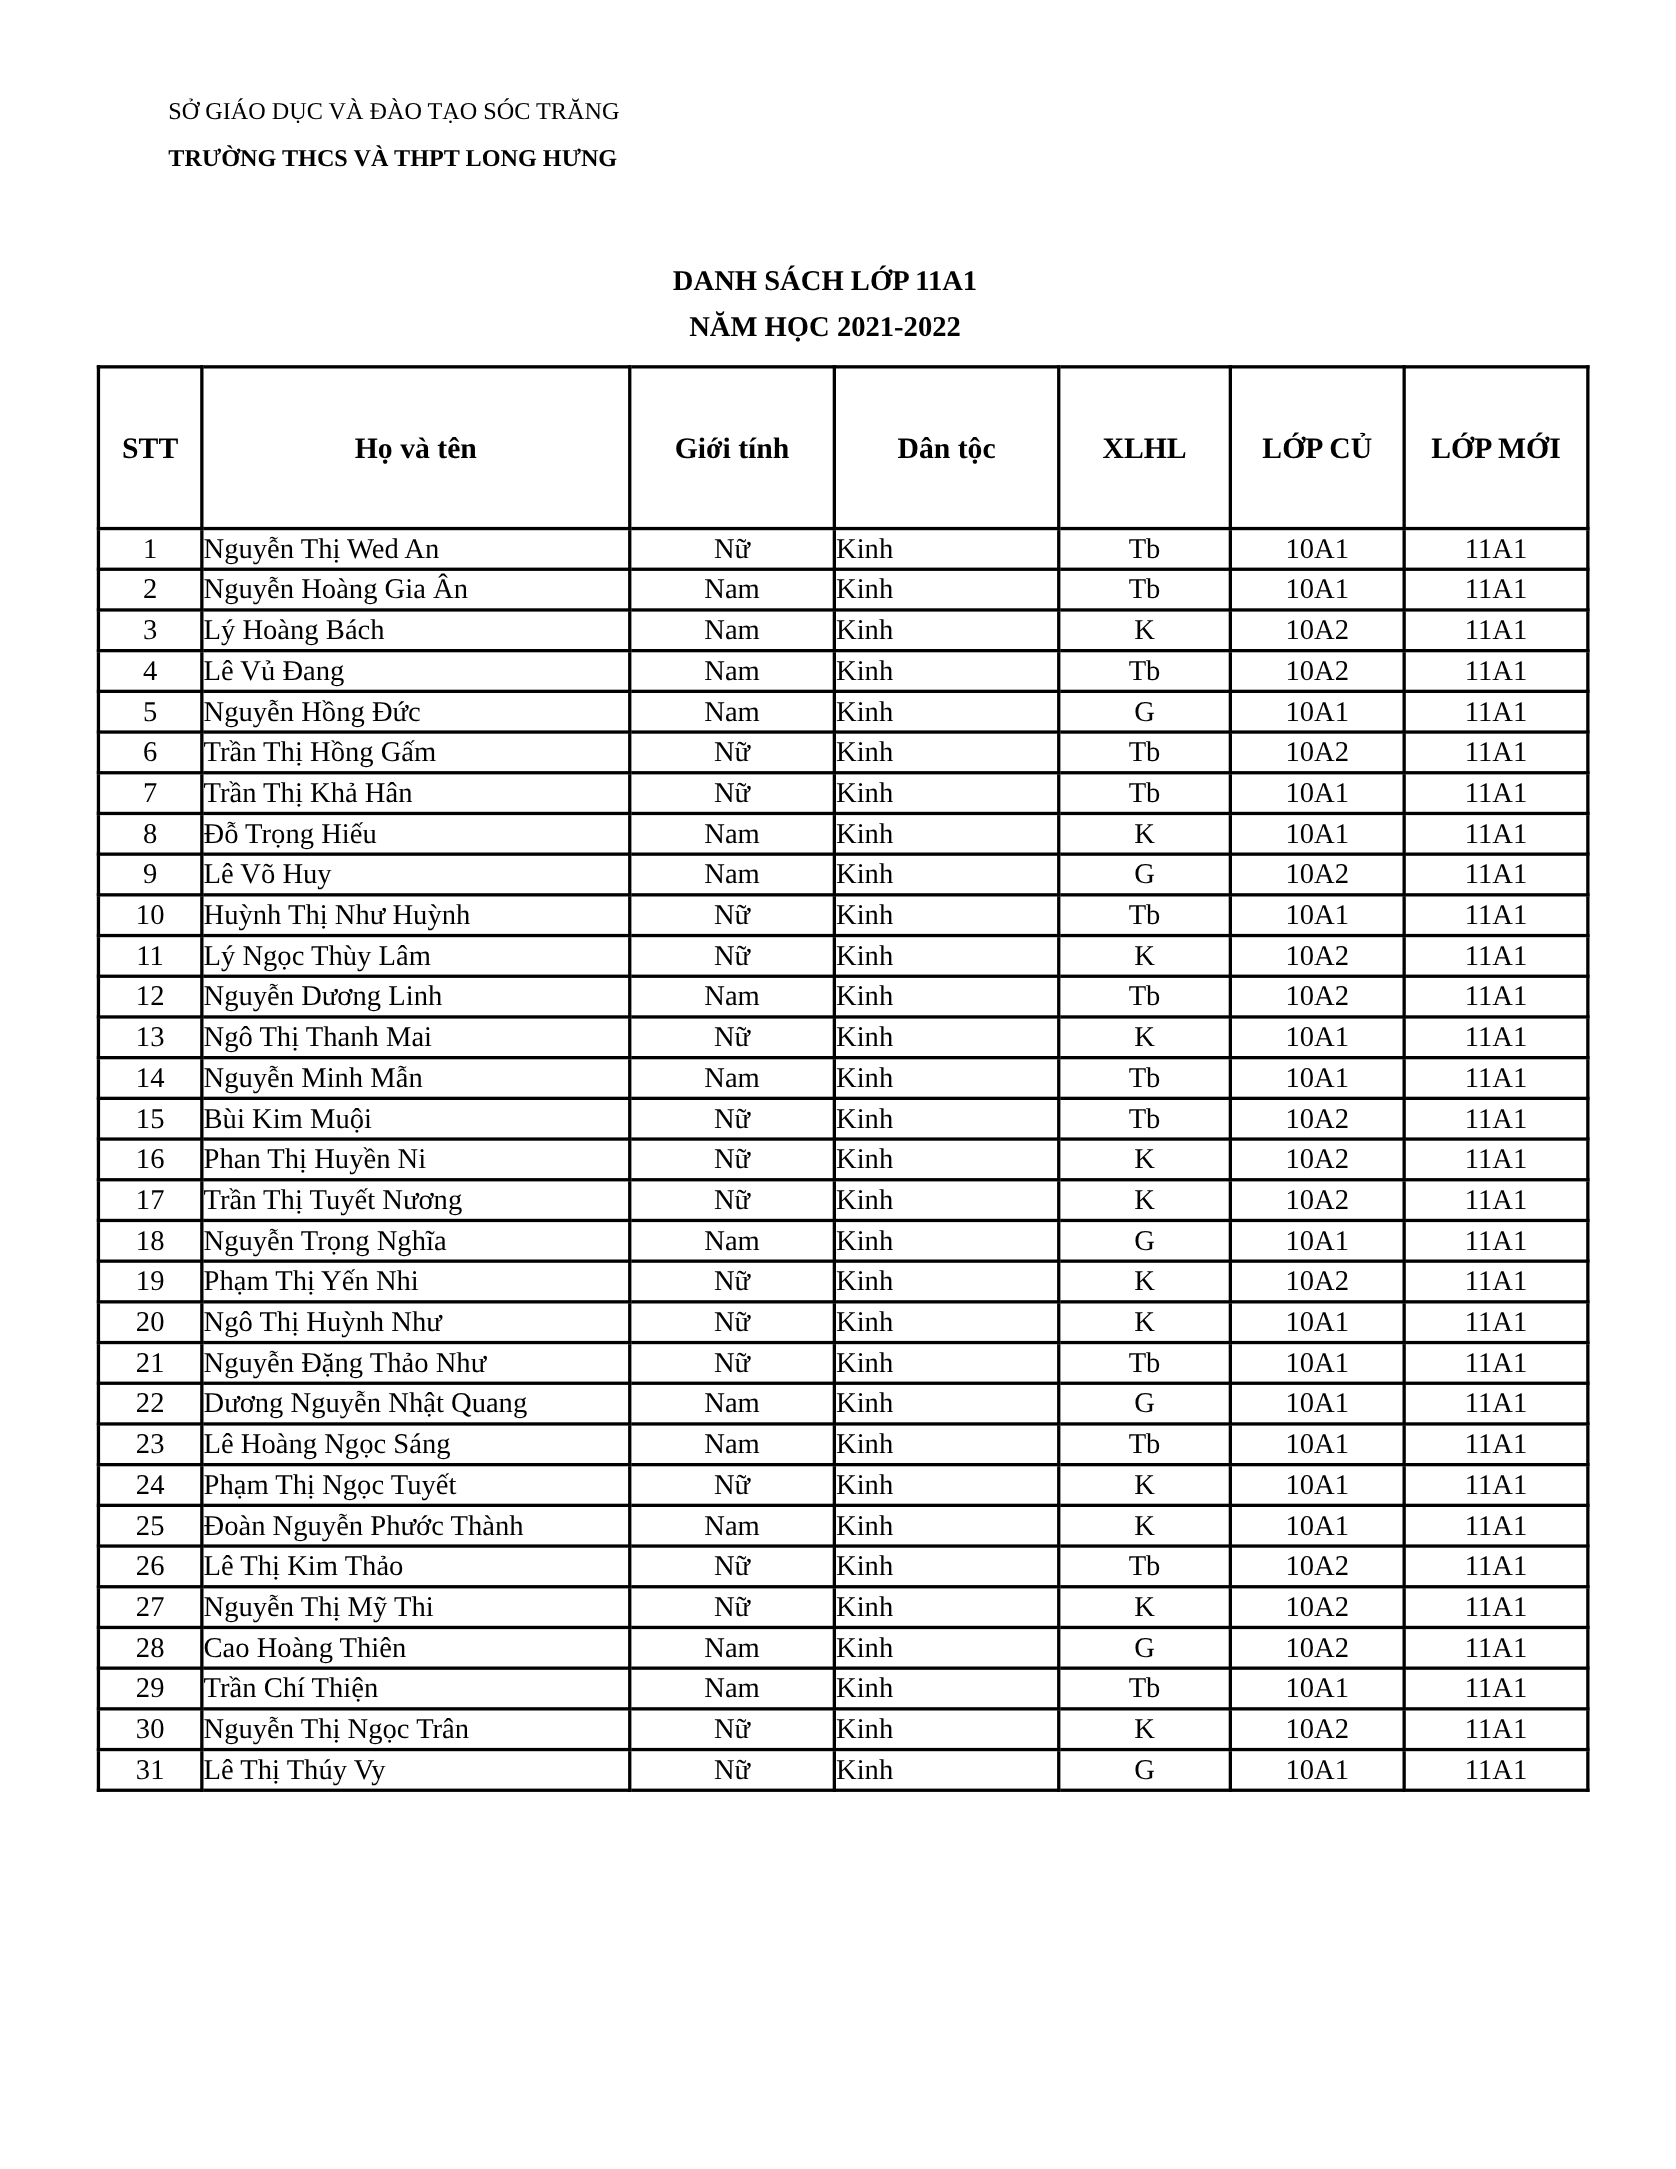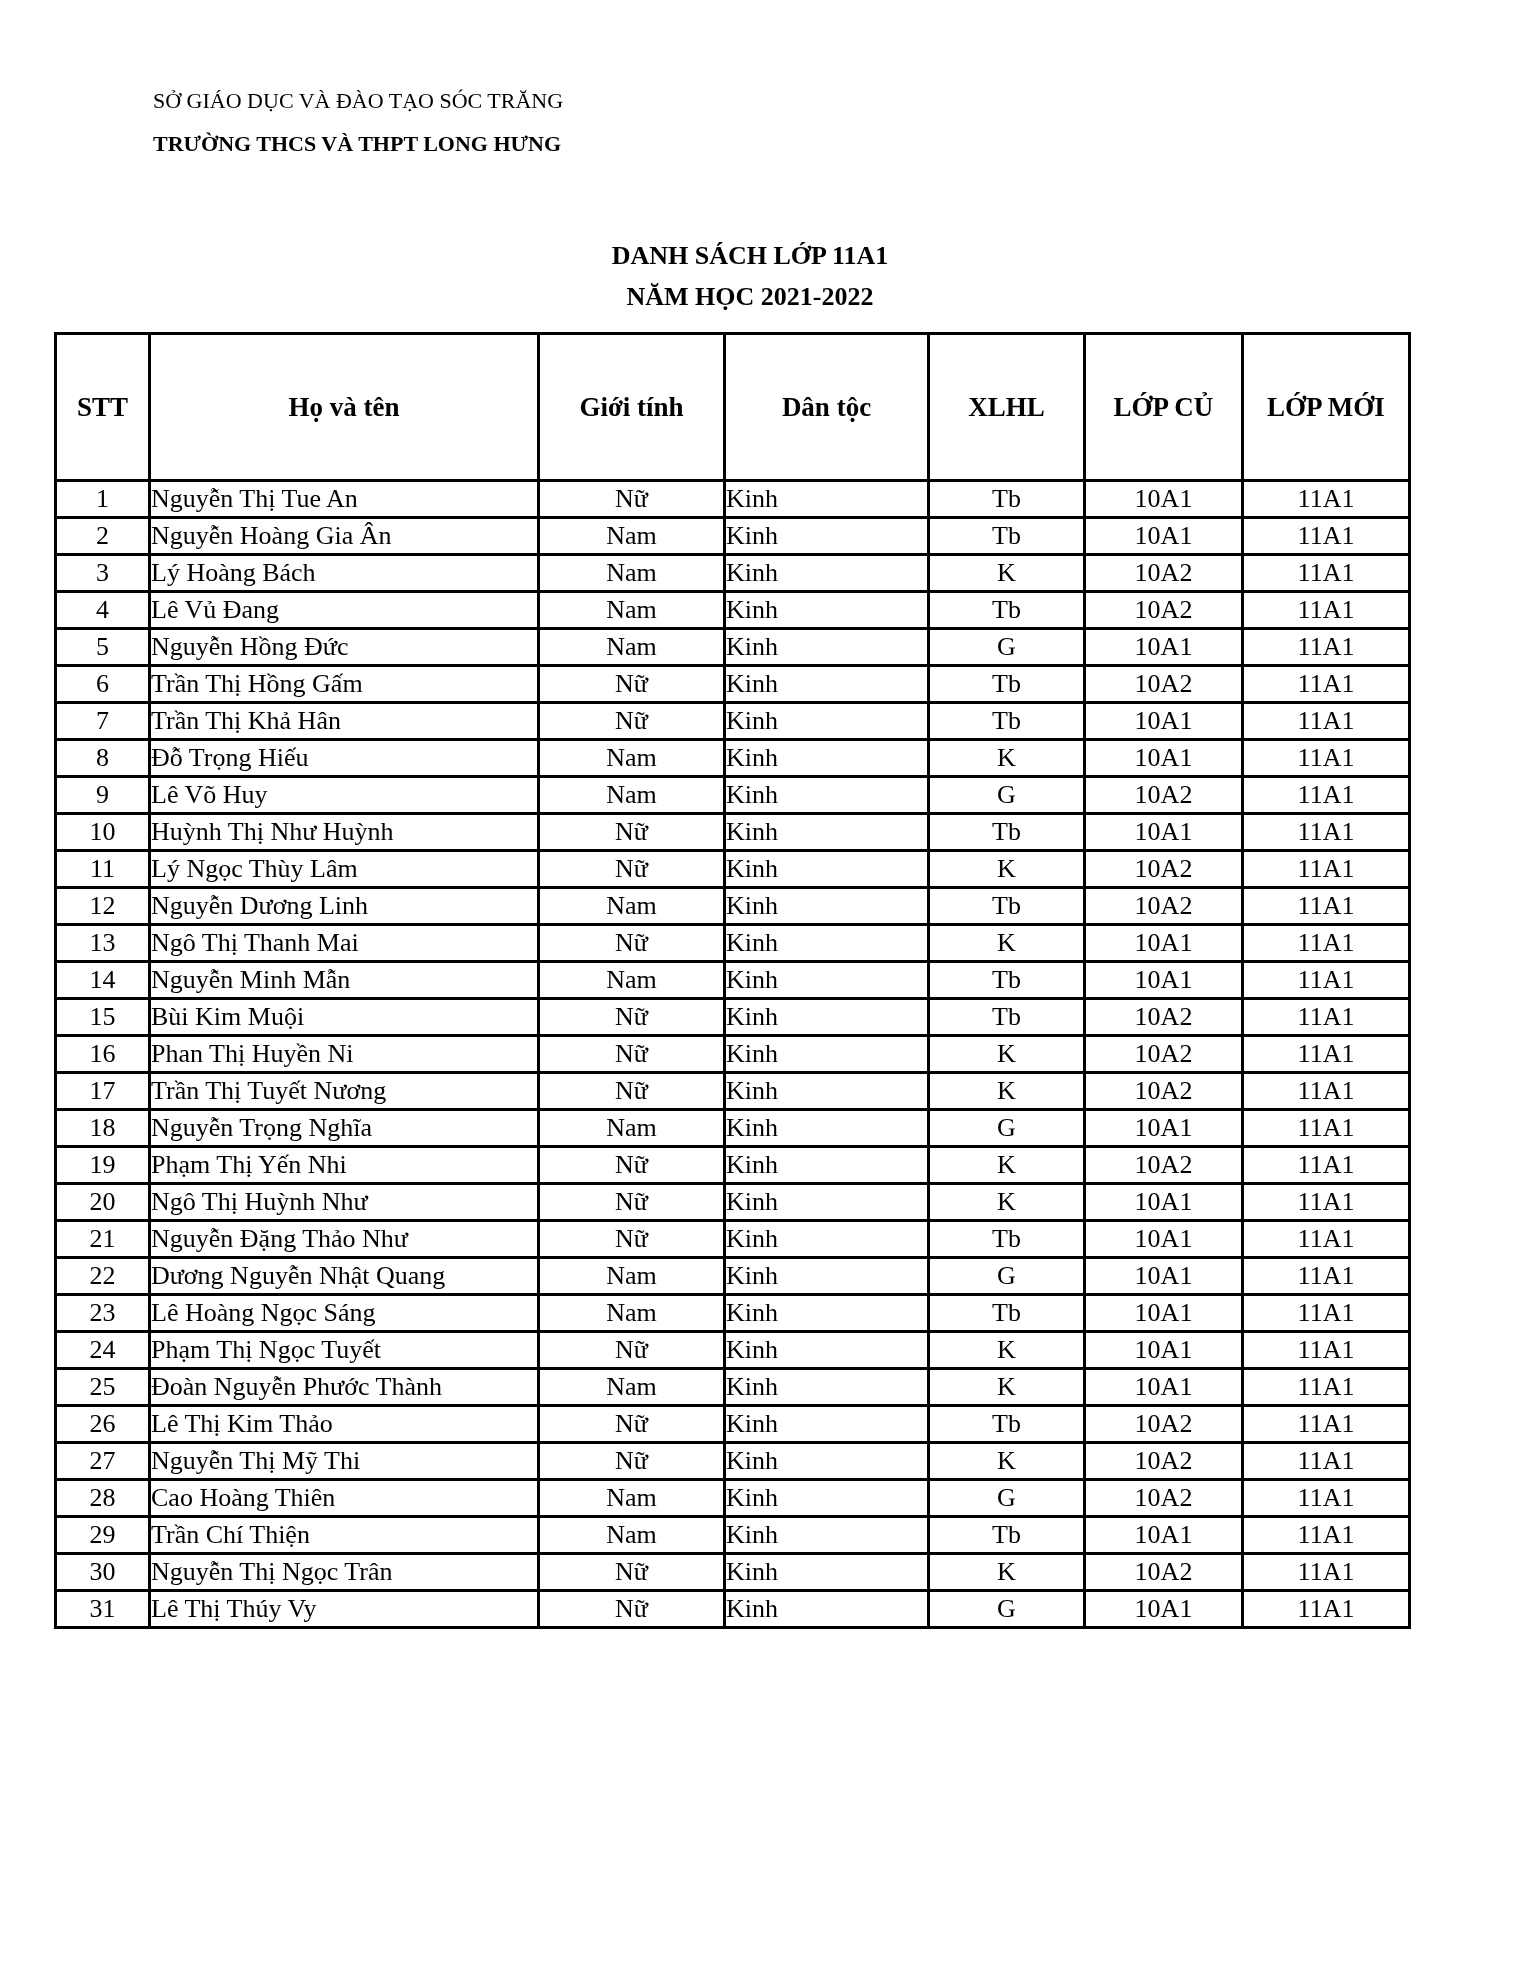--- a/index.html
+++ b/index.html
@@ -5,21 +5,21 @@
   html, body { margin: 0; padding: 0; background: #ffffff; }
   body { width: 1524px; height: 1972px; position: relative; overflow: hidden;
          font-family: "Liberation Serif", serif; color: #000; }
   .hdr { position: absolute; left: 153px; font-size: 22px; line-height: 30px; white-space: nowrap; }
   .hdr1 { top: 86px; }
   .hdr2 { top: 129px; font-weight: bold; }
   .title { position: absolute; left: 0; width: 1500px; text-align: center; font-weight: bold;
            font-size: 26px; line-height: 30px; white-space: nowrap; margin-top: 28px; }
   .t1 { top: 213px; }
   .t2 { top: 254px; }
-  table.list { position: absolute; left: 54px; top: 332px; border-collapse: collapse;
+  table.list { position: absolute; left: 88px; top: 332px; border-collapse: collapse;
                table-layout: fixed; }
   table.list th, table.list td { border: 3px solid #000; padding: 0; overflow: hidden;
                                  white-space: nowrap; }
   table.list th { height: 144px; font-size: 27px; font-weight: bold; text-align: center;
                   vertical-align: middle; }
   table.list td { height: 34px; font-size: 26px; line-height: 34px; vertical-align: middle; }
   td.c { text-align: center; }
   td.l { text-align: left; padding-left: 4px; }
   td.cls { font-size: 28px; }
   col.c0 { width: 94px; } col.c1 { width: 389px; } col.c2 { width: 186px; }
@@ -51,21 +51,21 @@
       <th>Giới tính</th>
       <th>Dân tộc</th>
       <th>XLHL</th>
       <th>LỚP CỦ</th>
       <th>LỚP MỚI</th>
     </tr>
   </thead>
   <tbody id="rows">
       <tr>
         <td class="c">1</td>
-        <td class="l">Nguyễn Thị Tue An</td>
+        <td class="l">Nguyễn Thị Wed An</td>
         <td class="c">Nữ</td>
         <td class="l">Kinh</td>
         <td class="c">Tb</td>
         <td class="c">10A1</td>
         <td class="c cls">11A1</td>
       </tr>
       <tr>
         <td class="c">2</td>
         <td class="l">Nguyễn Hoàng Gia Ân</td>
         <td class="c">Nam</td>

